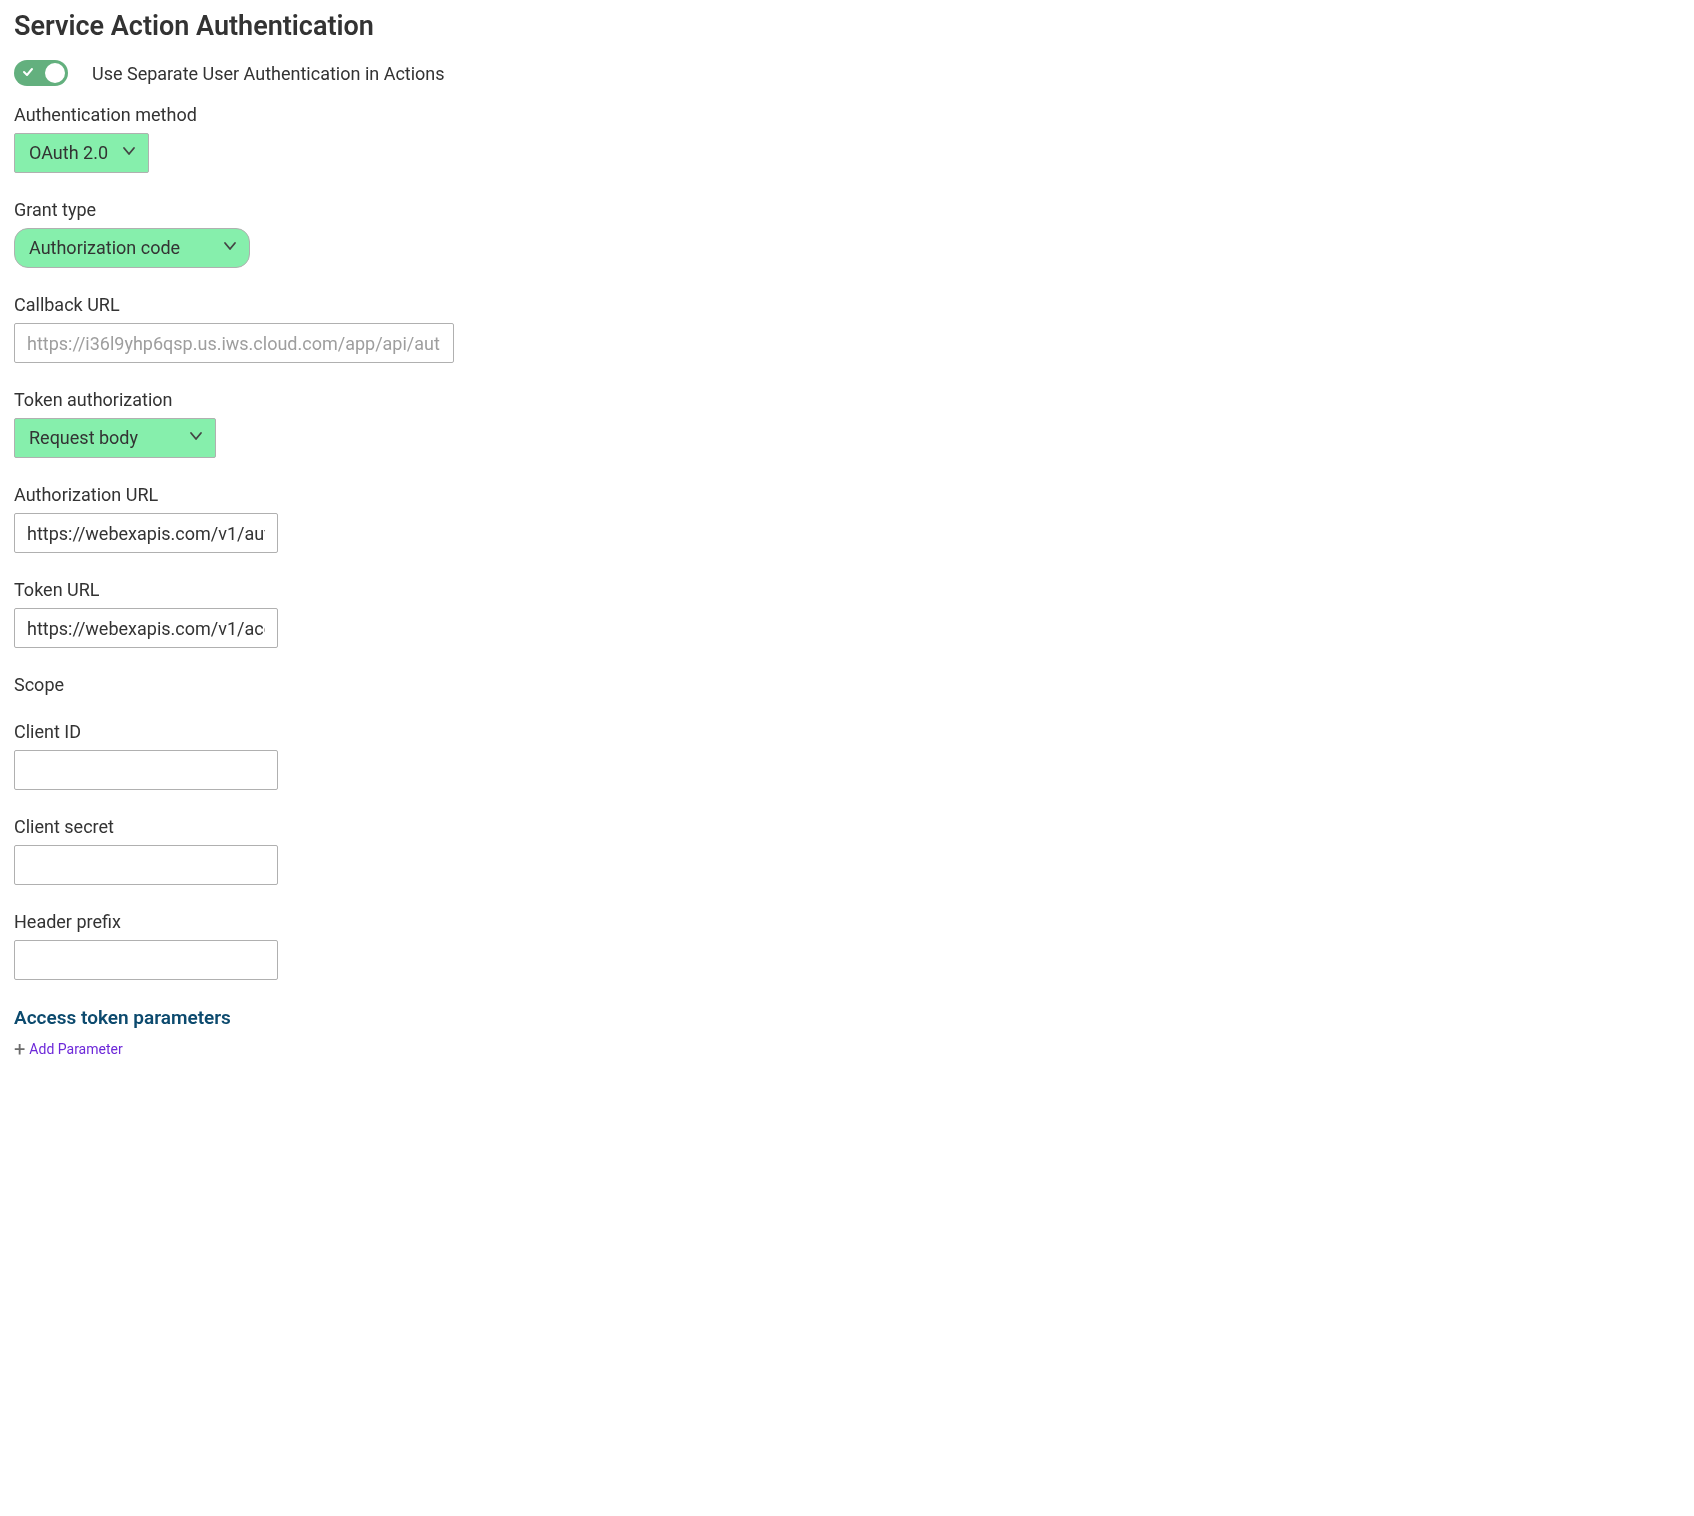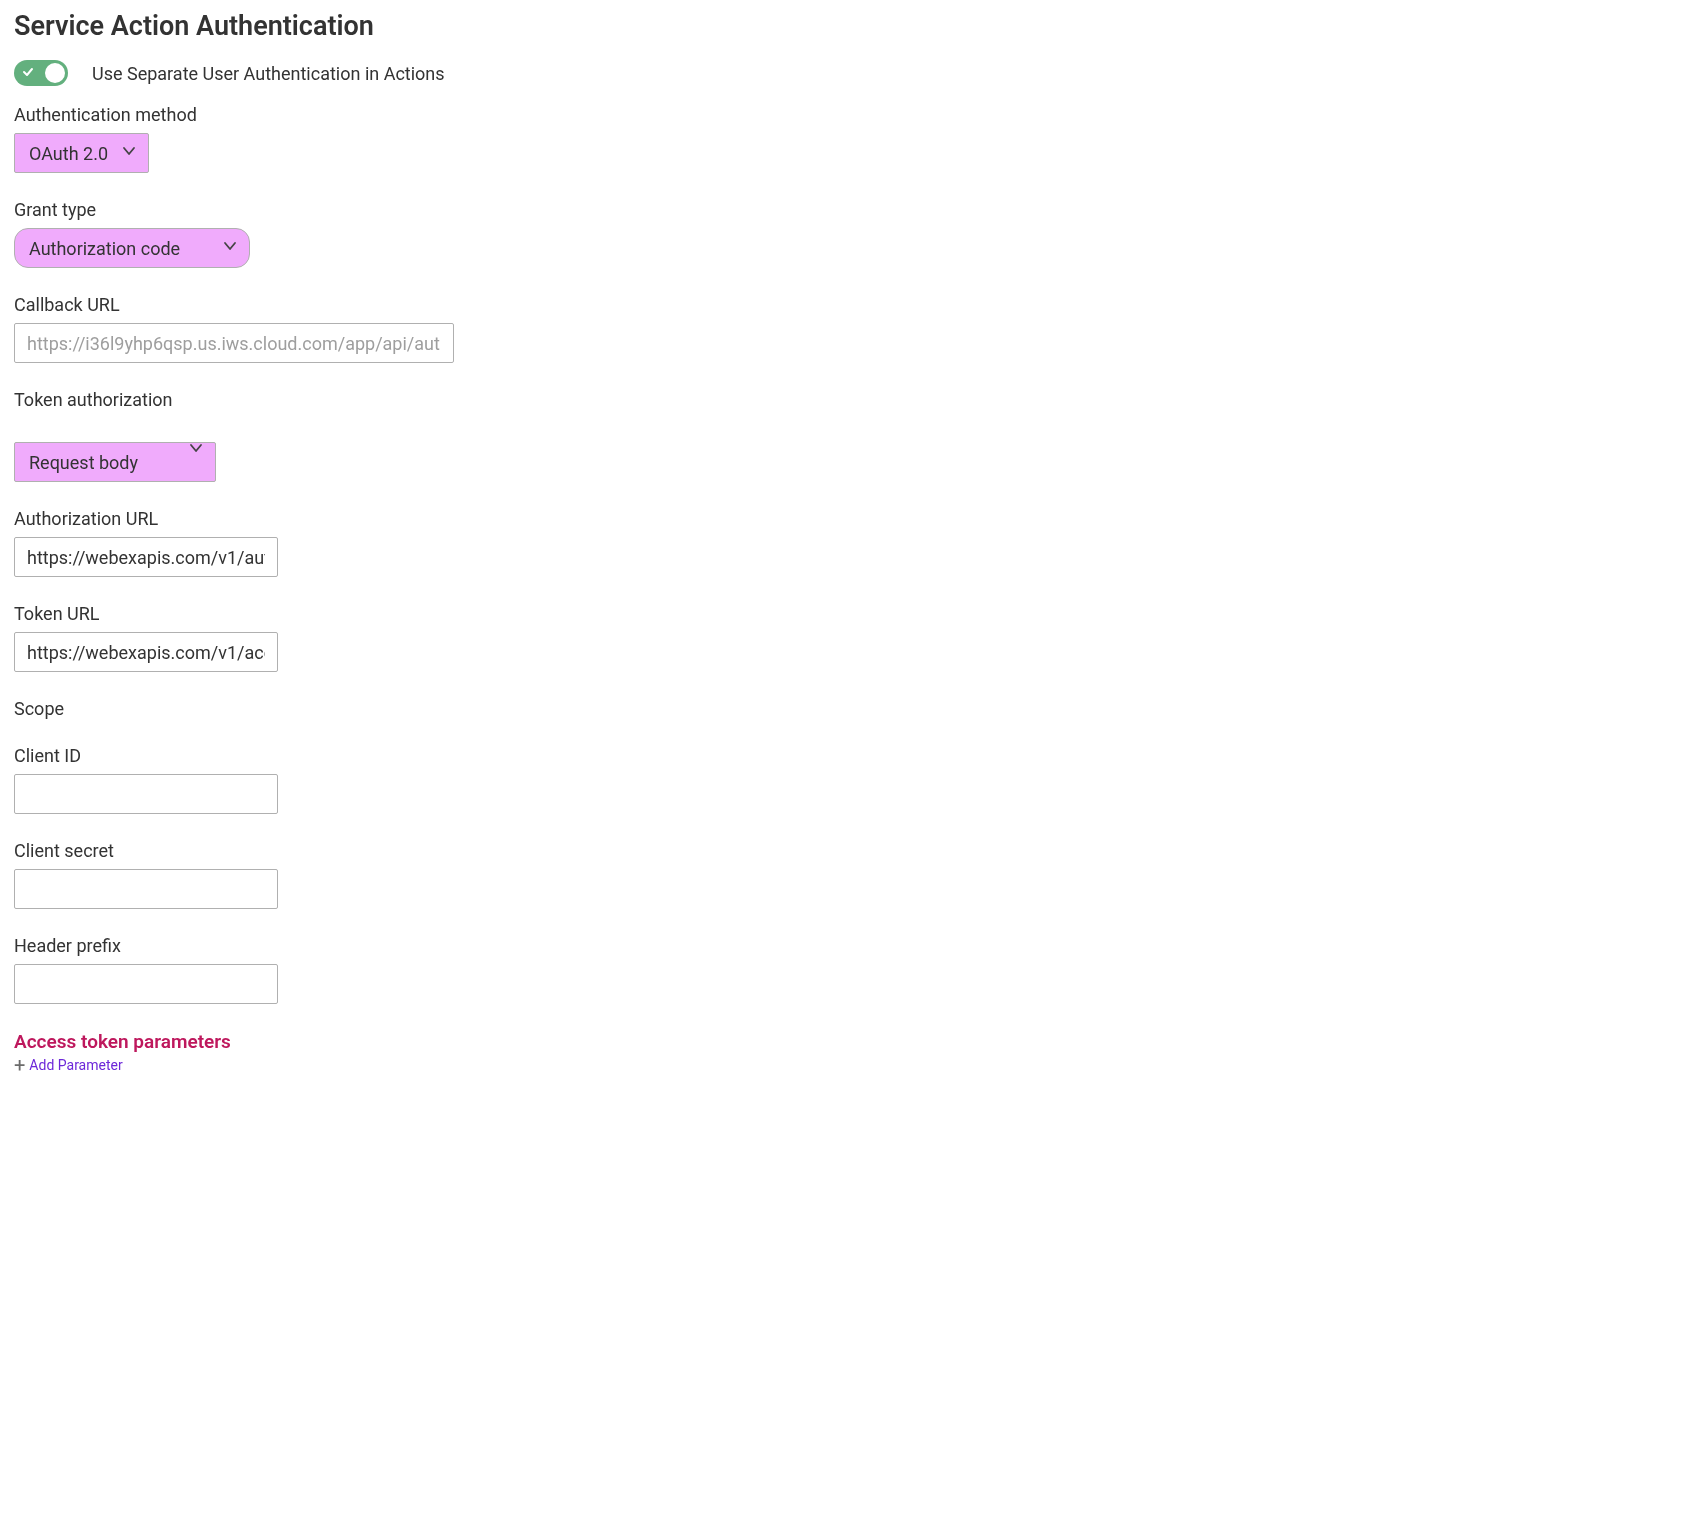--- a/index.html
+++ b/index.html
@@ -63,28 +63,27 @@
       color: #333333;
       margin-bottom: 8px;
       display: block;
     }
     .select-wrap {
       position: relative;
       display: inline-block;
     }
     .select-input {
       border: 1px solid #b0b0b0;
-      background: #f0abfc;
+      background: #86efac;
       color: #333333;
       font-size: 18px;
       padding: 8px 40px 8px 14px;
       border-radius: 2px;
       cursor: pointer;
       display: inline-flex;
-      align-items: center;
       min-height: 40px;
     }
     .select-caret {
       position: absolute;
       right: 12px;
       top: 50%;
       transform: translateY(-50%);
       pointer-events: none;
     }
     .text-input {
@@ -100,41 +99,41 @@
     }
     .text-input.wide {
       width: 440px;
     }
     .text-input.readonly {
       color: #9e9e9e;
     }
     .sub-section-title {
       font-size: 19px;
       font-weight: 600;
-      color: #be185d;
-      margin-bottom: 2px;
+      color: #0c4a6e;
+      margin-bottom: 10px;
     }
     .add-parameter-row {
       display: flex;
       align-items: center;
       gap: 4px;
       cursor: pointer;
     }
     .plus-icon {
       color: #6b6b6b;
       font-size: 20px;
       line-height: 1;
     }
     .add-parameter-link {
       color: #6d28d9;
       font-size: 14px;
     }
     .w-auth-method { min-width: 126px; }
     .w-grant-type { min-width: 236px; border-radius: 14px; }
-    .w-token-auth { min-width: 202px; margin-top: 24px; }
+    .w-token-auth { min-width: 202px; }
   </style>
 </head>
 <body>
 
 <h2 class="section-title">Service Action Authentication</h2>
 
 <div class="toggle-row">
   <div class="toggle">
     <span class="toggle-check">
       <svg width="12" height="12" viewBox="0 0 12 12">

